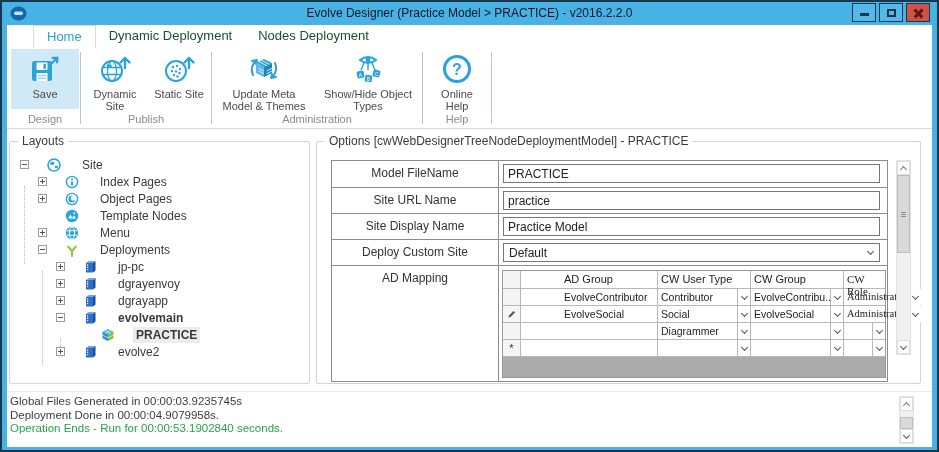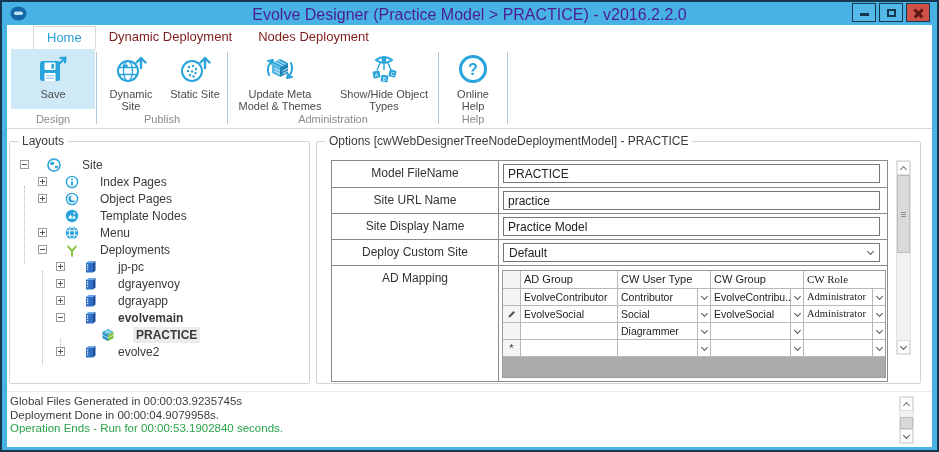--- a/index.html
+++ b/index.html
@@ -2,36 +2,36 @@
 <html><head>
 <meta charset="utf-8">
 <style>
   * { box-sizing: border-box; margin: 0; padding: 0; }
   html,body { width:939px; height:452px; }
   body { font-family:"Liberation Sans", sans-serif; background:#fff; }
 
   .window { position:relative; width:939px; height:452px; background:#47b2e3; border:2px solid #16384e; }
   
   .titlebar { position:absolute; top:0; left:0; right:0; height:23px; }
-  .title-text { position:absolute; left:0; right:0; top:4px; text-align:center; font-size:16px; color:#4c1d95; }
+  .title-text { position:absolute; left:0; right:0; top:4px; text-align:center; font-size:12px; color:#0f172a; }
   .appicon { position:absolute; left:8px; top:4px; width:17px; height:15px; }
   .winbtns { position:absolute; right:7px; top:1px; display:flex; gap:3px; }
   .wbtn { width:24px; height:19px; border:1px solid #16384e; background:#54b9e8; position:relative; cursor:pointer; }
   .wbtn.close { background:#ce5248; }
   .glyph-min { position:absolute; left:7px; top:9px; width:9px; height:3px; background:#16384e; }
   .glyph-max { position:absolute; left:7px; top:5px; width:9px; height:8px; border:2px solid #16384e; background:transparent; }
   .glyph-x1,.glyph-x2 { position:absolute; left:6px; top:8px; width:11px; height:2.5px; background:#5e1714; }
   .glyph-x1 { transform:rotate(45deg); } .glyph-x2 { transform:rotate(-45deg); }
 
   
   .client { position:absolute; left:5px; top:23px; width:925px; height:422px; background:#fff; }
 
   
-  .tabs { position:absolute; top:0; left:0; right:0; height:24px; display:flex; align-items:center; padding-left:26px; background:#fff; }
-  .tab { font-size:13px; padding:3px 13px 4px; color:#7f1d1d; cursor:pointer; white-space:nowrap; }
+  .tabs { position:absolute; top:0; left:0; right:0; height:24px; display:flex; align-items:flex-start; padding-left:26px; background:#fff; }
+  .tab { font-size:13px; padding:3px 13px 4px; color:#14532d; cursor:pointer; white-space:nowrap; }
   .tab.active { color:#2d9fd8; border:1px solid #d8d8d8; border-bottom:none; background:#fff; }
 
   
   .ribbon { position:absolute; top:24px; left:0; right:0; height:80px; border-bottom:1px solid #d9d9d9; display:flex; align-items:stretch; padding-left:4px; background:#fff; }
   .rgroup { display:flex; flex-direction:column; align-items:center; }
   .rbtns { display:flex; flex:1; align-items:flex-start; }
   .rbtn { display:flex; flex-direction:column; align-items:center; padding:4px 5px 2px; cursor:pointer; height:60px; }
   .rbtn.hl { background:#cfe9f7; }
   .ric { width:32px; height:32px; flex:0 0 32px; }
   .rlabel { font-size:11px; color:#4b4b4b; text-align:center; line-height:12px; margin-top:3px; white-space:pre-line; }
@@ -70,21 +70,21 @@
   .comboline { position:absolute; left:4px; right:7px; top:3px; height:19px; border:1px solid #787676; background:#fff; font-size:12px; color:#222; display:flex; align-items:center; cursor:pointer; }
   .comboline .ctext { flex:1; padding:0 5px; }
   .chevd { display:inline-block; width:5px; height:5px; border-right:1.4px solid #555; border-bottom:1.4px solid #555; transform:rotate(45deg); margin:0 6px 2px 0; }
   .chevu { display:inline-block; width:5px; height:5px; border-left:1.4px solid #777; border-top:1.4px solid #777; transform:rotate(45deg); margin-top:3px; }
 
   
   .adgrid { position:absolute; left:3px; top:4px; width:384px; height:108px; border:1px solid #9a9a9a; display:flex; flex-direction:column; font-size:10.5px; color:#222; background:#fff; }
   .grow2 { display:flex; height:17px; flex:0 0 17px; border-bottom:1px solid #b8b8b8; }
   .grow2.head { height:18px; flex:0 0 18px; font-size:11px; }
   .gsel { width:18px; flex:0 0 18px; border-right:1px solid #b8b8b8; background:#f5f5f5; display:flex; align-items:center; justify-content:center; color:#333; font-size:11px; }
-  .gc1 { width:97px; flex:0 0 97px; border-right:1px solid #b8b8b8; padding:2px 3px; white-space:nowrap; overflow:hidden; }
+  .gc1 { width:97px; flex:0 0 97px; border-right:1px solid #b8b8b8; padding:2px 3px; white-space:nowrap; overflow:hidden;margin-left:40px; }
   .gc2,.gc3 { width:93px; flex:0 0 93px; border-right:1px solid #b8b8b8; }
   .gc4 { flex:1;font-family:Liberation Serif, serif; }
   .combo2 { display:flex; align-items:stretch; }
   .combo2 .ctext { flex:1; padding:2px 3px; white-space:nowrap; overflow:hidden; }
   .combo2 .cbtn { width:13px; flex:0 0 13px; border-left:1px solid #b8b8b8; display:flex; align-items:center; justify-content:center; cursor:pointer; background:#fff; }
   .combo2 .cbtn .chevd { margin:0 0 2px 0; }
   .gfill { flex:1; background:#ababab; }
   .pencil { width:10px; height:10px; }
 
   
@@ -135,21 +135,21 @@
     <div class="tabs">
       <div class="tab active">Home</div>
       <div class="tab">Dynamic Deployment</div>
       <div class="tab">Nodes Deployment</div>
     </div>
 
     <div class="ribbon">
 
       <div class="rgroup">
         <div class="rbtns">
-          <div class="rbtn hl" style="width:84px;">
+          <div class="rbtn hl" style="width:68px;">
             <svg class="ric" viewBox="0 0 32 32">
               <path d="M22 11 L28.5 4.5 M28.5 4.5 l-5 0.5 M28.5 4.5 l-0.5 5" stroke="#29a3db" stroke-width="2.2" fill="none" stroke-linecap="round"></path>
               <rect x="3" y="8" width="20" height="20" rx="2.5" fill="#29a3db"></rect>
               <rect x="7.5" y="9.5" width="11" height="7.5" rx="1" fill="#fff"></rect>
               <rect x="14.5" y="10.8" width="2.4" height="5" fill="#29a3db"></rect>
               <rect x="7.5" y="20" width="11" height="8" fill="#fff"></rect>
               <rect x="9" y="22" width="8" height="1.4" fill="#9fd4ee"></rect>
               <rect x="9" y="24.6" width="8" height="1.4" fill="#9fd4ee"></rect>
             </svg>
             <div class="rlabel">Save</div>

